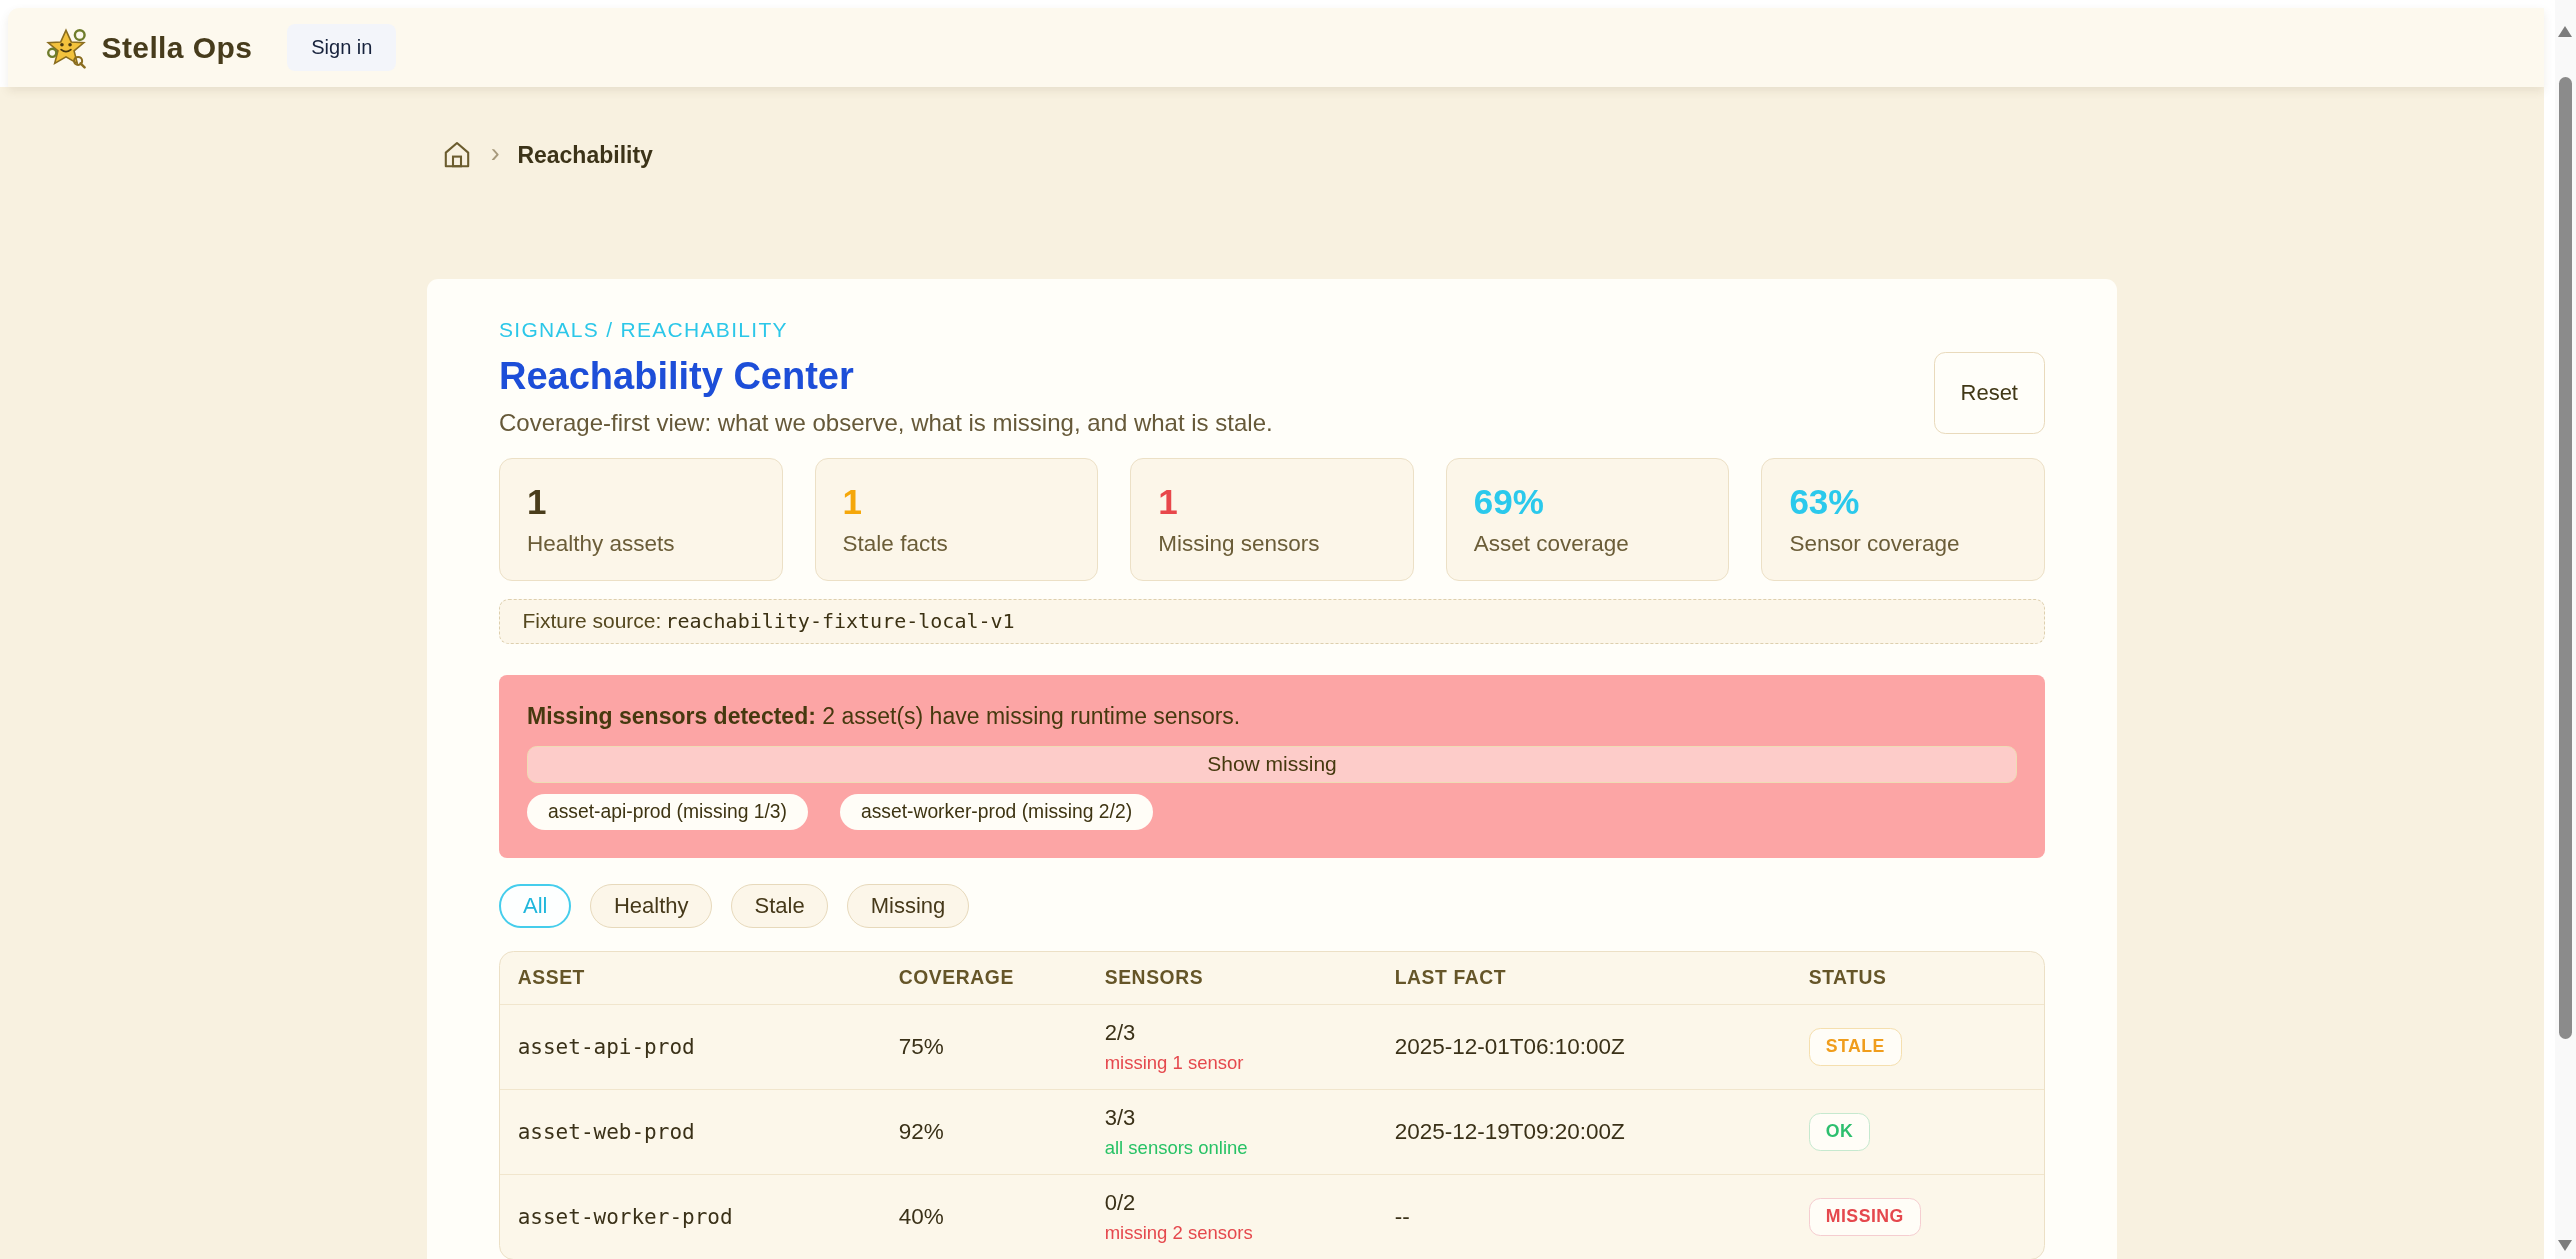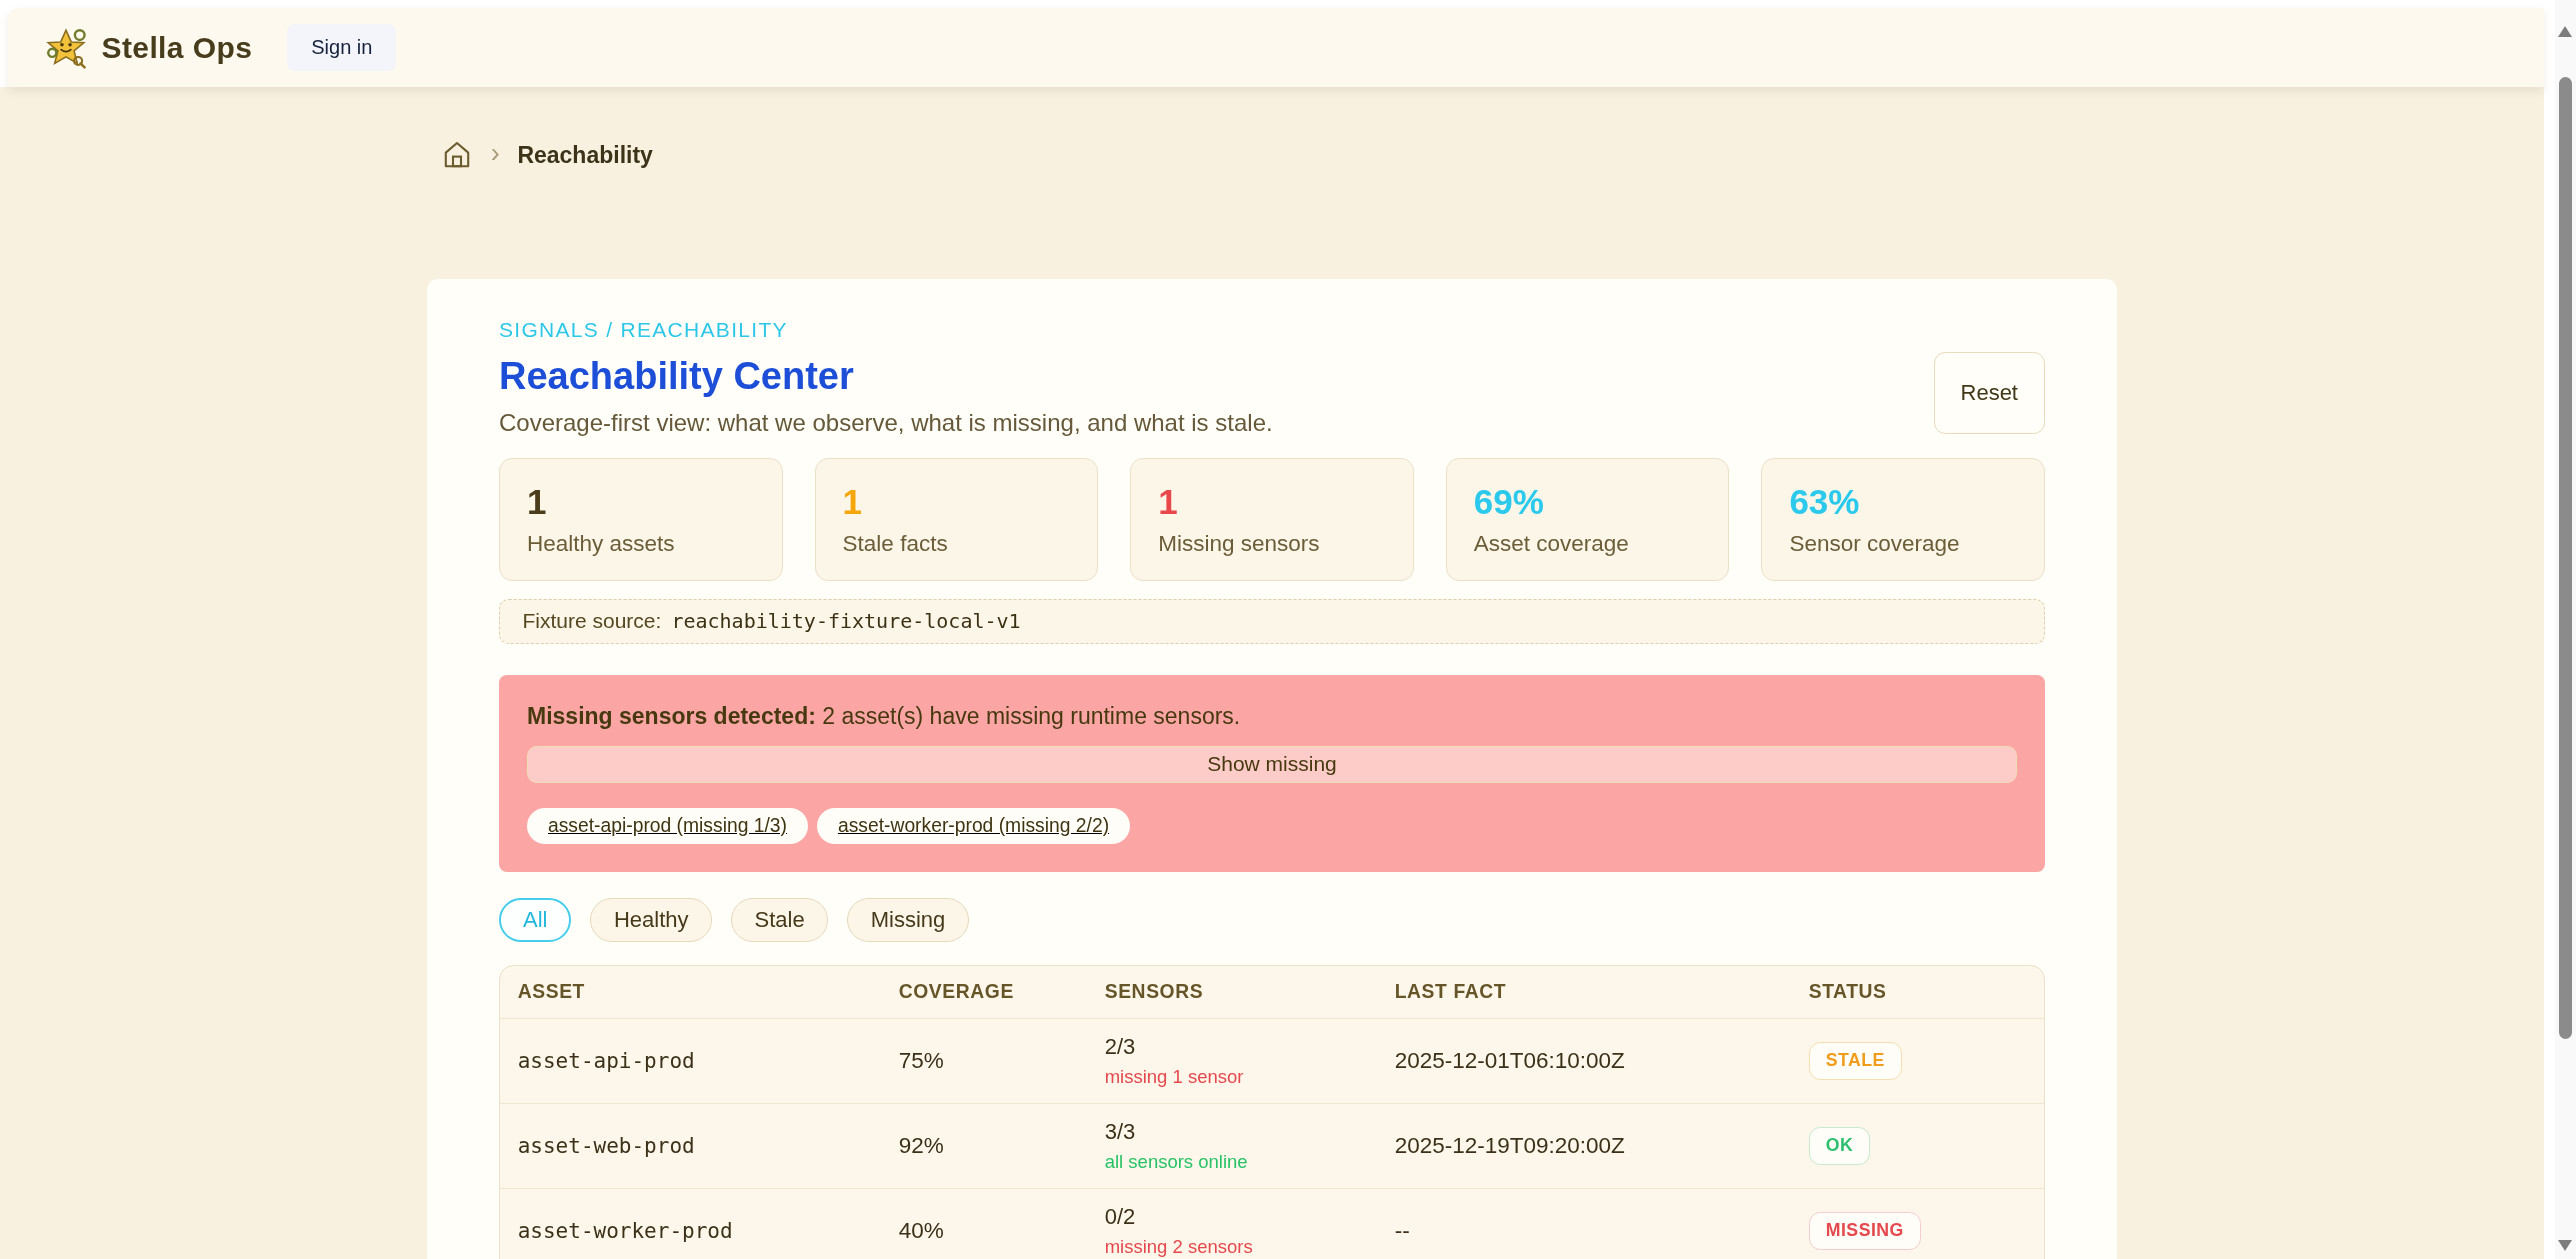--- a/index.html
+++ b/index.html
@@ -35,30 +35,30 @@
   .stats{display:flex;gap:32px;margin-top:21px;}
   .stat{flex:1;background:#fcf6e9;border:1.6px solid #ece0c6;border-radius:13px;
     padding:22.5px 27px;box-sizing:border-box;}
   .stat-value{font-size:35px;font-weight:800;}
   .stat-label{font-size:22.5px;color:#6b5d38;margin-top:9.7px;}
   .v-dark{color:#4a3d1b;} .v-amber{color:#f5a70a;} .v-red{color:#e8474b;} .v-cyan{color:#2bc9ec;}
 
   
   .fixture{margin-top:17.7px;height:45px;background:#fcf6e9;border:1.6px dashed #ddcfae;
     border-radius:9.7px;display:flex;align-items:center;padding:0 22.5px;box-sizing:border-box;
-    font-size:21px;color:#55481f;gap:10px;}
+    font-size:21px;color:#55481f;gap:4px;}
   .fixture code{font-family:"DejaVu Sans Mono","Liberation Mono",monospace;font-size:20px;color:#3b3113;}
 
   
   .banner{margin-top:31px;background:#fca5a5;border-radius:8px;padding:28px;box-sizing:border-box;}
   .banner-line{font-size:23px;color:#46390f;}
   .banner-line b{font-weight:bold;}
   .show-missing{display:block;width:100%;margin-top:16px;height:37px;background:rgba(255,253,246,.45);
     border:1.6px solid #eedcb4;border-radius:9.7px;font-size:21px;color:#46390f;cursor:pointer;font-family:inherit;}
-  .chips{display:flex;gap:9px;margin-top:25px;text-decoration:underline;}
+  .chips{display:flex;gap:32px;margin-top:11px;}
   .chip{background:#fffdf7;border-radius:804px;padding:7.2px 21px;font-size:19.3px;color:#3e3412;cursor:pointer;}
 
   
   .filters{display:flex;gap:19px;margin-top:26px;}
   .pill{border-radius:804px;padding:8px 22.5px;font-size:22px;cursor:pointer;font-family:inherit;
     background:#fcf6e9;border:1.6px solid #e7d9bb;color:#46391a;}
   .pill.active{background:#fdffff;border:2.4px solid #45cdec;color:#20b7dc;padding:7.2px 22px;}
 
   
   .table{margin-top:22.5px;background:#fcf7ea;border:1.6px solid #ece0c6;border-radius:14.5px;overflow:hidden;}

